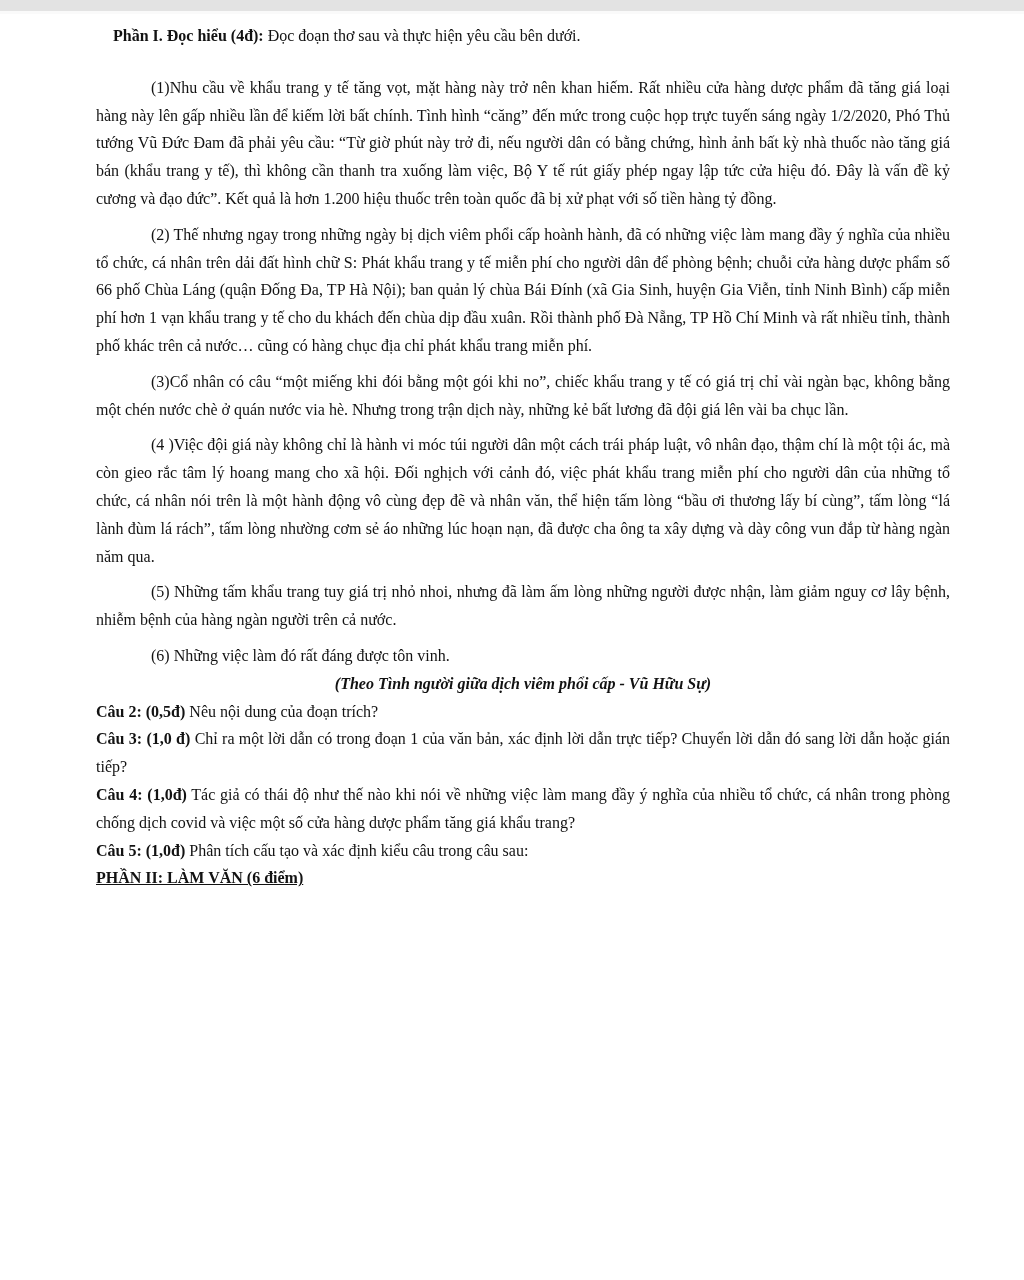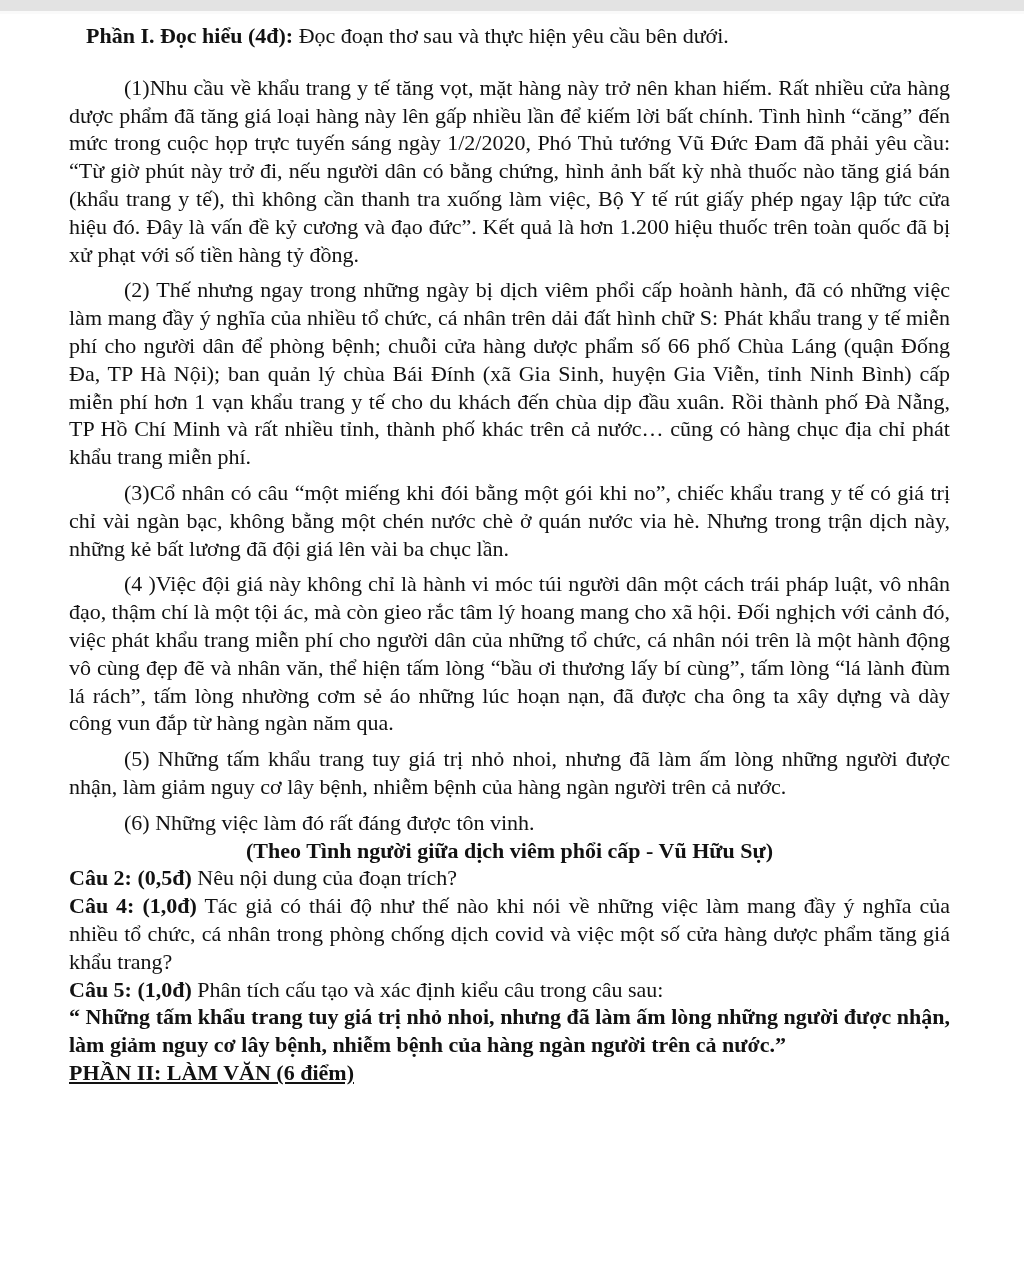--- a/index.html
+++ b/index.html
@@ -13,35 +13,36 @@
     overflow: hidden;
     font-family: "Liberation Serif", "DejaVu Serif", serif;
     color: #121212;
   }
   .top-strip {
     height: 11px;
     background: #e3e3e3;
     border-bottom: 3px solid #fafafa;
   }
   .content {
-    padding: 8px 74px 0 69px;
-    font-size: 22px;
+    padding: 8px 74px 0 96px;
+    font-size: 16px;
     line-height: 27.8px;
     text-align: justify;
   }
   p { margin: 0; }
   .heading {
     text-indent: 17px;
     margin-bottom: 24px;
   }
   .heading b { font-weight: bold; }
   .para { text-indent: 55px; margin-top: 8px; }
   .attribution {
     text-align: center;
     font-weight: bold;
+    font-style: italic;
     text-indent: 0;
   }
   .q .ql { font-weight: bold; }
   .quote { font-weight: bold; }
   .part2-heading { font-weight: bold; }
   .part2-heading .u { text-decoration: underline; }
   .bi { font-weight: bold; font-style: italic; }
 </style>
 </head>
 <body>
@@ -55,22 +56,22 @@
     <p class="para">(1)Nhu cầu về khẩu trang y tế tăng vọt, mặt hàng này trở nên khan hiếm. Rất nhiều cửa hàng dược phẩm đã tăng giá loại hàng này lên gấp nhiều lần để kiếm lời bất chính. Tình hình “căng” đến mức trong cuộc họp trực tuyến sáng ngày 1/2/2020, Phó Thủ tướng Vũ Đức Đam đã phải yêu cầu: “Từ giờ phút này trở đi, nếu người dân có bằng chứng, hình ảnh bất kỳ nhà thuốc nào tăng giá bán (khẩu trang y tế), thì không cần thanh tra xuống làm việc, Bộ Y tế rút giấy phép ngay lập tức cửa hiệu đó. Đây là vấn đề kỷ cương và đạo đức”. Kết quả là hơn 1.200 hiệu thuốc trên toàn quốc đã bị xử phạt với số tiền hàng tỷ đồng.</p>
     <p class="para">(2) Thế nhưng ngay trong những ngày bị dịch viêm phổi cấp hoành hành, đã có những việc làm mang đầy ý nghĩa của nhiều tổ chức, cá nhân trên dải đất hình chữ S: Phát khẩu trang y tế miễn phí cho người dân để phòng bệnh; chuỗi cửa hàng dược phẩm số 66 phố Chùa Láng (quận Đống Đa, TP Hà Nội); ban quản lý chùa Bái Đính (xã Gia Sinh, huyện Gia Viễn, tỉnh Ninh Bình) cấp miễn phí hơn 1 vạn khẩu trang y tế cho du khách đến chùa dịp đầu xuân. Rồi thành phố Đà Nẵng, TP Hồ Chí Minh và rất nhiều tỉnh, thành phố khác trên cả nước… cũng có hàng chục địa chỉ phát khẩu trang miễn phí.</p>
     <p class="para">(3)Cổ nhân có câu “một miếng khi đói bằng một gói khi no”, chiếc khẩu trang y tế có giá trị chỉ vài ngàn bạc, không bằng một chén nước chè ở quán nước via hè. Nhưng trong trận dịch này, những kẻ bất lương đã đội giá lên vài ba chục lần.</p>
     <p class="para">(4 )Việc đội giá này không chỉ là hành vi móc túi người dân một cách trái pháp luật, vô nhân đạo, thậm chí là một tội ác, mà còn gieo rắc tâm lý hoang mang cho xã hội. Đối nghịch với cảnh đó, việc phát khẩu trang miễn phí cho người dân của những tổ chức, cá nhân nói trên là một hành động vô cùng đẹp đẽ và nhân văn, thể hiện tấm lòng “bầu ơi thương lấy bí cùng”, tấm lòng “lá lành đùm lá rách”, tấm lòng nhường cơm sẻ áo những lúc hoạn nạn, đã được cha ông ta xây dựng và dày công vun đắp từ hàng ngàn năm qua.</p>
     <p class="para">(5) Những tấm khẩu trang tuy giá trị nhỏ nhoi, nhưng đã làm ấm lòng những người được nhận, làm giảm nguy cơ lây bệnh, nhiễm bệnh của hàng ngàn người trên cả nước.</p>
     <p class="para">(6) Những việc làm đó rất đáng được tôn vinh.</p>
 
     <p class="attribution">(Theo Tình người giữa dịch viêm phổi cấp - Vũ Hữu Sự)</p>
 
     <p class="q"><b class="ql">Câu 2: (0,5đ)</b><span> Nêu nội dung của đoạn trích?</span></p>
+    <p class="q"><b class="ql">Câu 3: (1,0 đ)</b><span> Chỉ ra một lời dẫn có trong đoạn 1 của văn bản, xác định lời dẫn trực tiếp? Chuyển lời dẫn đó sang lời dẫn hoặc gián tiếp?</span></p>
     <p class="q"><b class="ql">Câu 4: (1,0đ)</b><span> Tác giả có thái độ như thế nào khi nói về những việc làm mang đầy ý nghĩa của nhiều tổ chức, cá nhân trong phòng chống dịch covid và việc một số cửa hàng dược phẩm tăng giá khẩu trang?</span></p>
     <p class="q"><b class="ql">Câu 5: (1,0đ)</b><span> Phân tích cấu tạo và xác định kiểu câu trong câu sau:</span></p>
 
-    <p class="quote">“ Những tấm khẩu trang tuy giá trị nhỏ nhoi, nhưng đã làm ấm lòng những người được nhận, làm giảm nguy cơ lây bệnh, nhiễm bệnh của hàng ngàn người trên cả nước.”</p>
 
     <p class="part2-heading"><span class="u">PHẦN II: LÀM VĂN (6 điểm)</span></p>
 
 
   </div>
 </div>
 
 </body></html>

